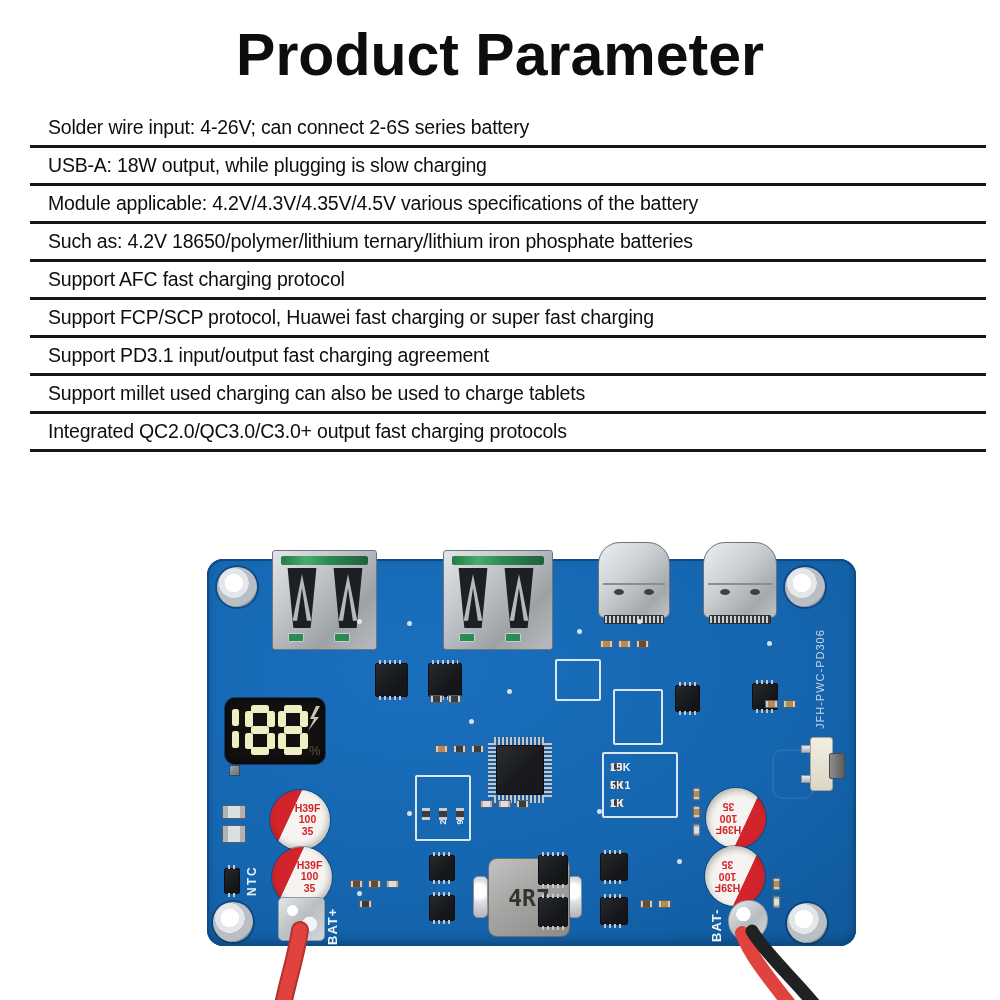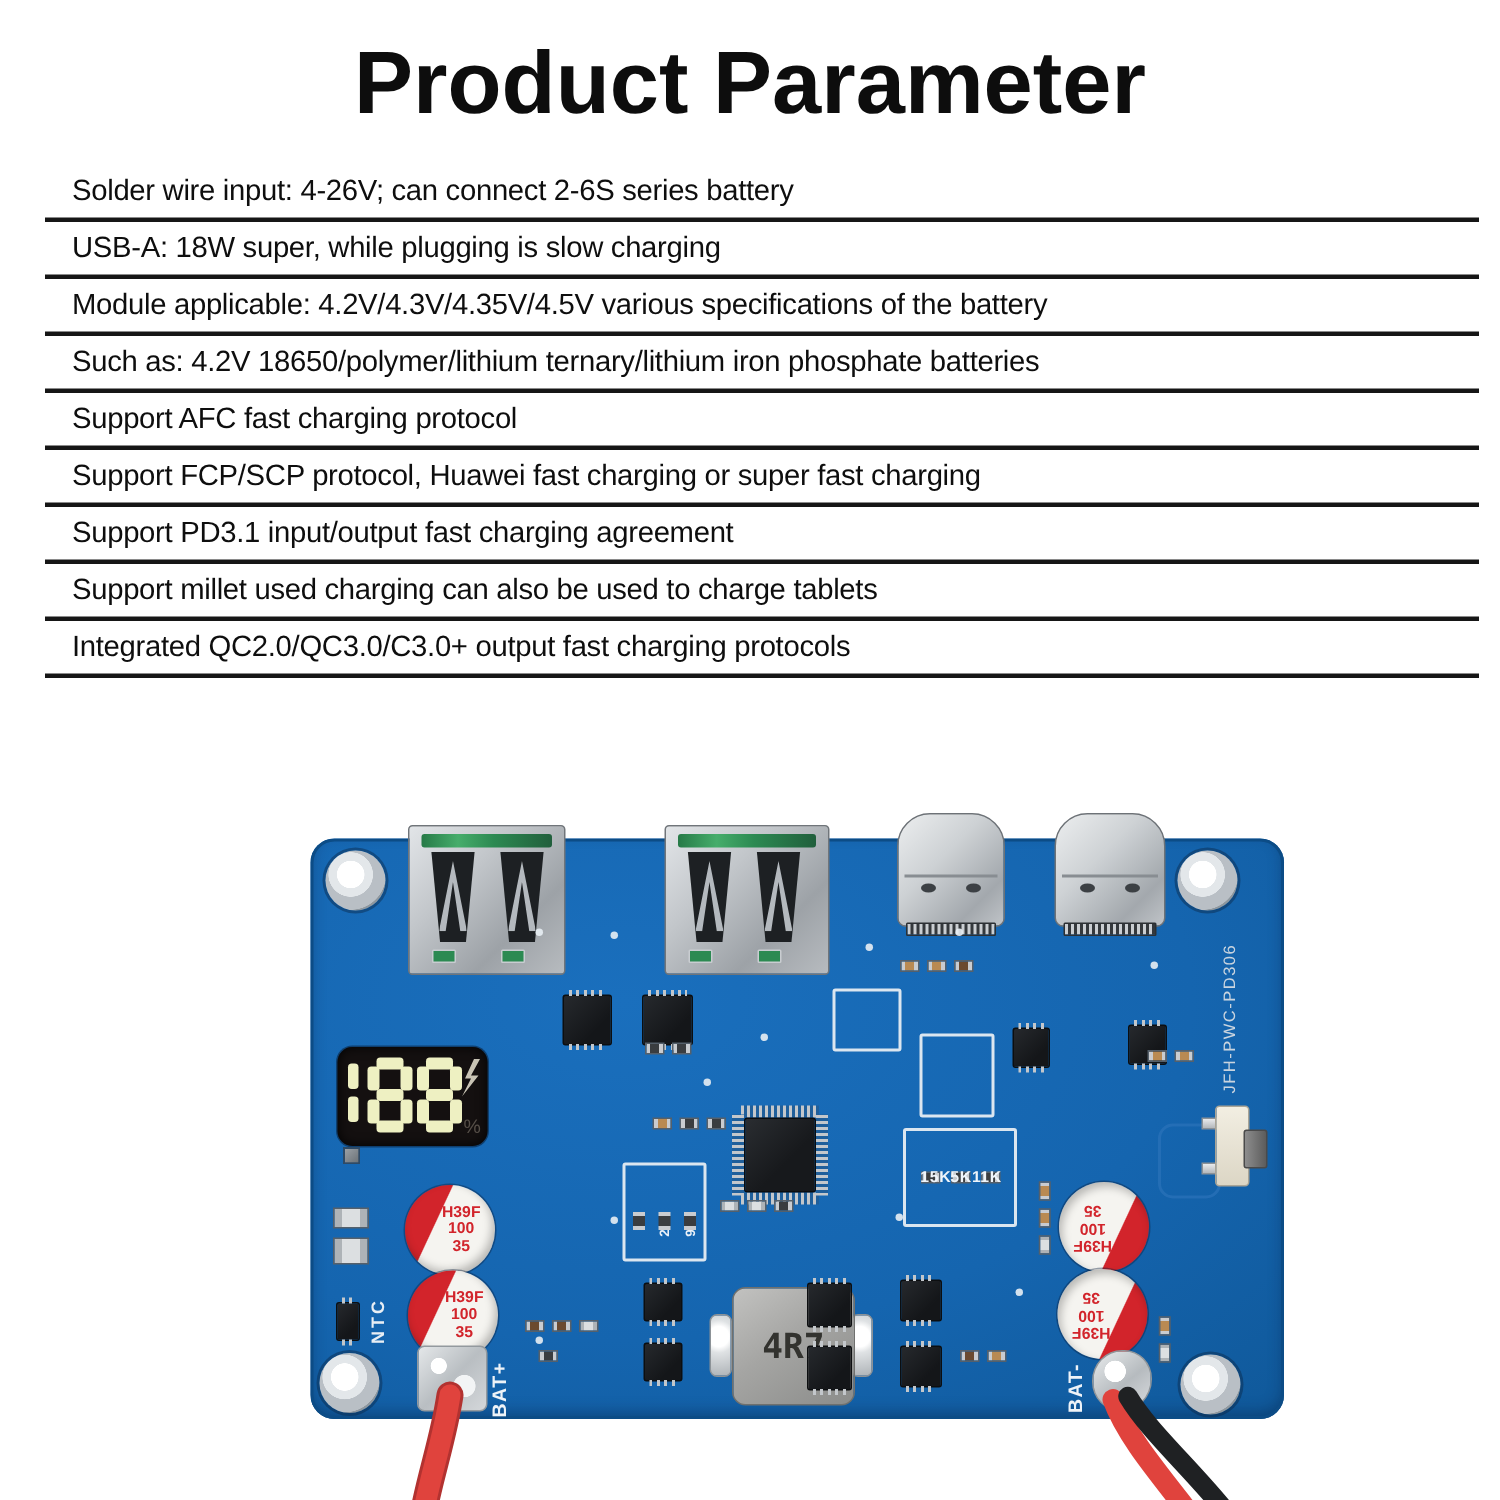--- a/index.html
+++ b/index.html
@@ -131,42 +131,42 @@
   .smd.dk{background:linear-gradient(90deg,#c9ccd0 0 22%,#3a3d40 22% 78%,#c9ccd0 78%);}
   .smd.wh{background:linear-gradient(90deg,#aeb3b7 0 22%,#dcdfe1 22% 78%,#aeb3b7 78%);}
   .smd.br{background:linear-gradient(90deg,#c9ccd0 0 22%,#6b4a2f 22% 78%,#c9ccd0 78%);}
   .smd.v{transform:rotate(90deg);}
   
   .silkbox{border:2px solid #dbe6f0;border-radius:2px;}
   .boxA{left:208px;top:216px;width:56px;height:66px;display:flex;justify-content:space-around;align-items:center;}
   .boxA .col{position:static;display:flex;flex-direction:column;align-items:center;gap:3px;}
   .boxA .col b{writing-mode:vertical-rl;transform:rotate(180deg);font-size:9px;color:#eaf1f8;font-weight:700;}
   .boxA .col i{width:8px;height:12px;background:linear-gradient(0deg,#c9ccd0 0 22%,#3a3d40 22% 78%,#c9ccd0 78%);}
-  .boxB{left:395px;top:193px;width:76px;height:66px;display:flex;flex-direction:row;justify-content:space-around;padding:4px 6px;}
+  .boxB{left:395px;top:193px;width:76px;height:66px;display:flex;flex-direction:column;justify-content:space-around;padding:4px 6px;}
   .boxB .row{position:static;display:flex;align-items:center;gap:5px;}
   .boxB .row b{font-size:10.5px;color:#eef4fa;font-weight:700;letter-spacing:.5px;}
   .boxC{left:348px;top:100px;width:46px;height:42px;}
   .boxD{left:406px;top:130px;width:50px;height:56px;}
   
   .via{width:5px;height:5px;border-radius:50%;background:#e8eef4;opacity:.9;}
   .traceloop{left:565px;top:190px;width:42px;height:50px;border:2px solid #2a72b8;border-radius:10px;opacity:.75;}
   
   .wires{position:absolute;left:0;top:0;width:1000px;height:465px;pointer-events:none;}
 </style>
 </head>
 <body>
 
 <div class="page-title">Product Parameter</div>
 
 <div class="spec-table">
   <div class="trow">
       <span>Solder wire input: 4-26V; can connect 2-6S series battery</span>
     </div>
   <div class="trow">
-      <span>USB-A: 18W super, while plugging is slow charging</span>
+      <span>USB-A: 18W output, while plugging is slow charging</span>
     </div>
   <div class="trow">
       <span>Module applicable: 4.2V/4.3V/4.35V/4.5V various specifications of the battery</span>
     </div>
   <div class="trow">
       <span>Such as: 4.2V 18650/polymer/lithium ternary/lithium iron phosphate batteries</span>
     </div>
   <div class="trow">
       <span>Support AFC fast charging protocol</span>
     </div>

